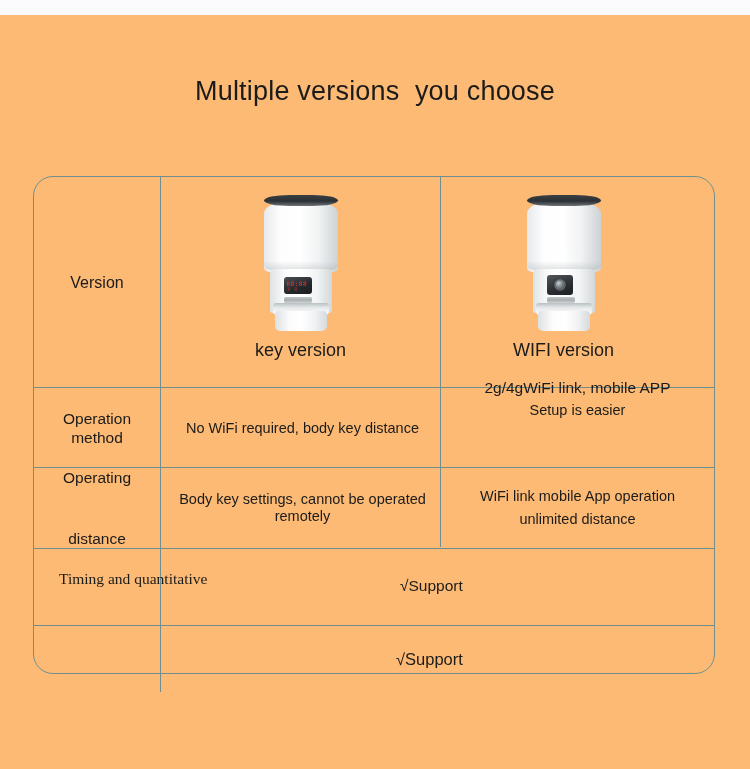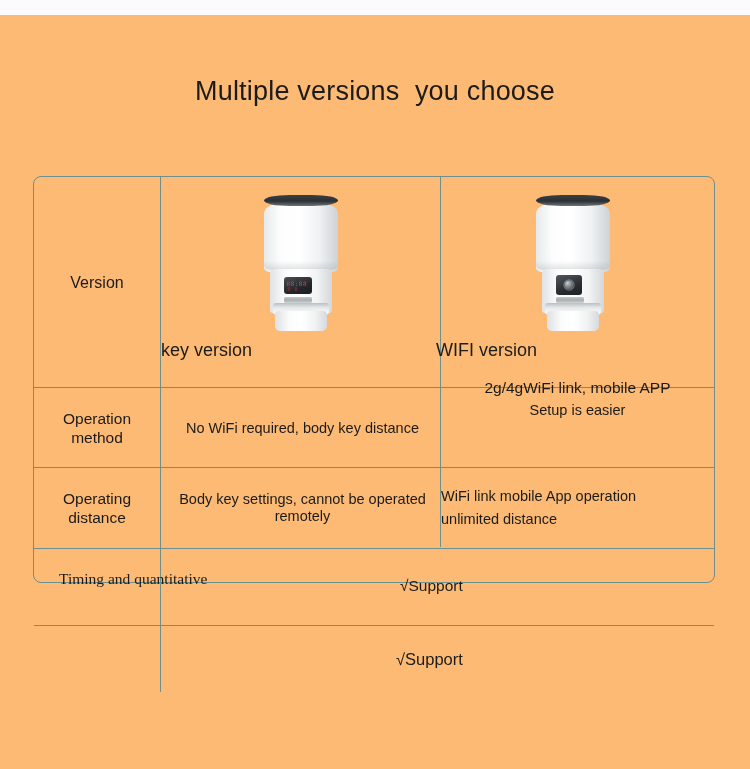--- a/index.html
+++ b/index.html
@@ -40,23 +40,23 @@
     letter-spacing: 0.2px;
     white-space: pre;
   }
 
   
   .table {
     position: absolute;
     left: 33px;
     top: 176px;
     width: 682px;
-    height: 407px;
+    height: 498px;
     border: 1px solid #6f8f8f;
-    border-radius: 8px;
+    border-radius: 20px;
     box-sizing: border-box;
     padding-left: 40px;
   }
   .vline {
     position: absolute;
     top: 0;
     width: 1px;
     background: #6f8f8f;
   }
   .vline-1 { left: 126px; height: 515px; }
@@ -85,21 +85,21 @@
     display: flex; align-items: center; justify-content: center;
     font-size: 16px;
   }
   .rowlabel-opmethod {
     left: 0; top: 211px; width: 126px; height: 79px;
     display: flex; flex-direction: column; align-items: center; justify-content: center;
     font-size: 15.5px;
   }
   .rowlabel-opdist {
     left: 0; top: 291px; width: 126px; height: 80px;
-    display: flex; flex-direction: column; align-items: center; justify-content: center;
+    display: flex; flex-direction: column; align-items: center; justify-content: space-between;
     font-size: 15.5px;
   }
   .rowlabel-timing {
     left: 25px; top: 392px;
     white-space: nowrap;
     font-size: 15.5px;
     font-family: Liberation Serif, serif;
   }
   .rowlabel-power {
     left: 25px; top: 466px;
@@ -107,34 +107,35 @@
     font-size: 16.5px;
   }
 
   
   .prodcell {
     position: absolute;
     top: 0;
     height: 210px;
   }
   .prodcell-key { left: 127px; width: 279px; }
-  .prodcell-wifi { left: 402px; width: 273px; }
+  .prodcell-wifi { left: 393px; width: 273px; }
   .prodcell .imgwrap {
     position: absolute;
     left: 0; right: 0;
     top: 14px;
     height: 140px;
     display: flex;
     align-items: flex-end;
     justify-content: center;
   }
   .prodcell .caption {
     position: absolute;
     left: 0; right: 0;
     bottom: 26px;
+    text-align: center;
     font-size: 18px;
     color: #1b1b1b;
   }
 
   
   .feeder {
     position: relative;
     width: 86px;
     height: 136px;
   }
@@ -249,21 +250,21 @@
   }
   .cell-opm-wifi .line2 { font-size: 14.5px; }
   .cell-opd-key {
     left: 131px; top: 291px; width: 275px; height: 80px;
     display: flex; align-items: center;
     font-size: 14.5px; line-height: 17px; text-align: center;
     padding: 0 2px;
   }
   .cell-opd-wifi {
     left: 407px; top: 291px; width: 273px; height: 80px;
-    display: flex; flex-direction: column; align-items: flex-start; justify-content: center;
+    display: flex; flex-direction: column; align-items: center; justify-content: center;
     font-size: 14.5px; line-height: 23px; text-align: center;
   }
   .support-1 {
     position: absolute;
     left: 366px; top: 400px;
     font-size: 15.5px;
     color: #1b1b1b;
     white-space: nowrap;
   }
   .support-2 {

